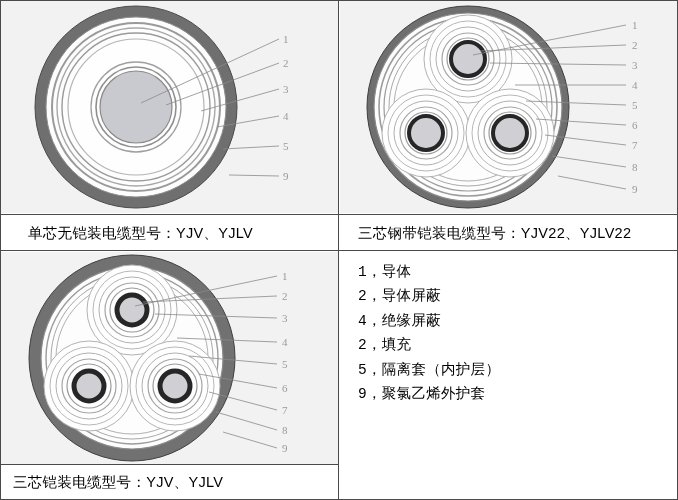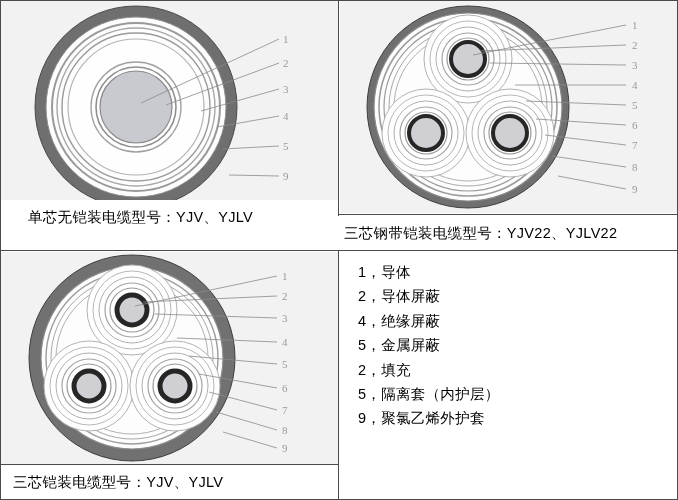--- a/index.html
+++ b/index.html
@@ -30,29 +30,30 @@
   
   .caption{
     position:absolute;box-sizing:border-box;
     background:#fff;
     display:flex;align-items:center;
     padding-left:12px;
     font-size:14.5px;
     letter-spacing:0.3px;
     white-space:nowrap;
   }
-  .caption.c1{left:1px;  top:200px;width:337px;height:34px;padding-left:27px;}
-  .caption.c2{left:332px;top:216px;width:287px;height:34px;}
+  .caption.c1{left:1px;  top:216px;width:337px;height:34px;padding-left:27px;}
+  .caption.c2{left:346px;top:216px;width:287px;height:34px;}
   .caption.c3{left:1px;  top:466px;width:337px;height:33px;text-align:right;}
 
   
   .legend{
     position:absolute;left:340px;top:252px;width:337px;height:247px;
     box-sizing:border-box;background:#fff;
     padding:8px 0 0 18px;
+    font-family:Liberation Mono, monospace;
   }
   .legend-item{
     font-size:14.5px;line-height:24.4px;white-space:nowrap;
     letter-spacing:0.3px;
   }
 
   
   .fig{position:relative;width:100%;height:100%;}
   .fig svg{position:absolute;left:0;top:0;}
 
@@ -237,19 +238,18 @@
   </div>
 
   <div class="caption c1">单芯无铠装电缆型号：YJV、YJLV</div>
   <div class="caption c2">三芯钢带铠装电缆型号：YJV22、YJLV22</div>
   <div class="caption c3">三芯铠装电缆型号：YJV、YJLV</div>
 
   <div class="legend">
     <div class="legend-item">1，导体</div>
     <div class="legend-item">2，导体屏蔽</div>
     <div class="legend-item">4，绝缘屏蔽</div>
-    <div class="legend-item">5，金属屏蔽</div>
     <div class="legend-item">2，填充</div>
     <div class="legend-item">5，隔离套（内护层）</div>
     <div class="legend-item">9，聚氯乙烯外护套</div>
   </div>
 
 </div>
 
 </body></html>

